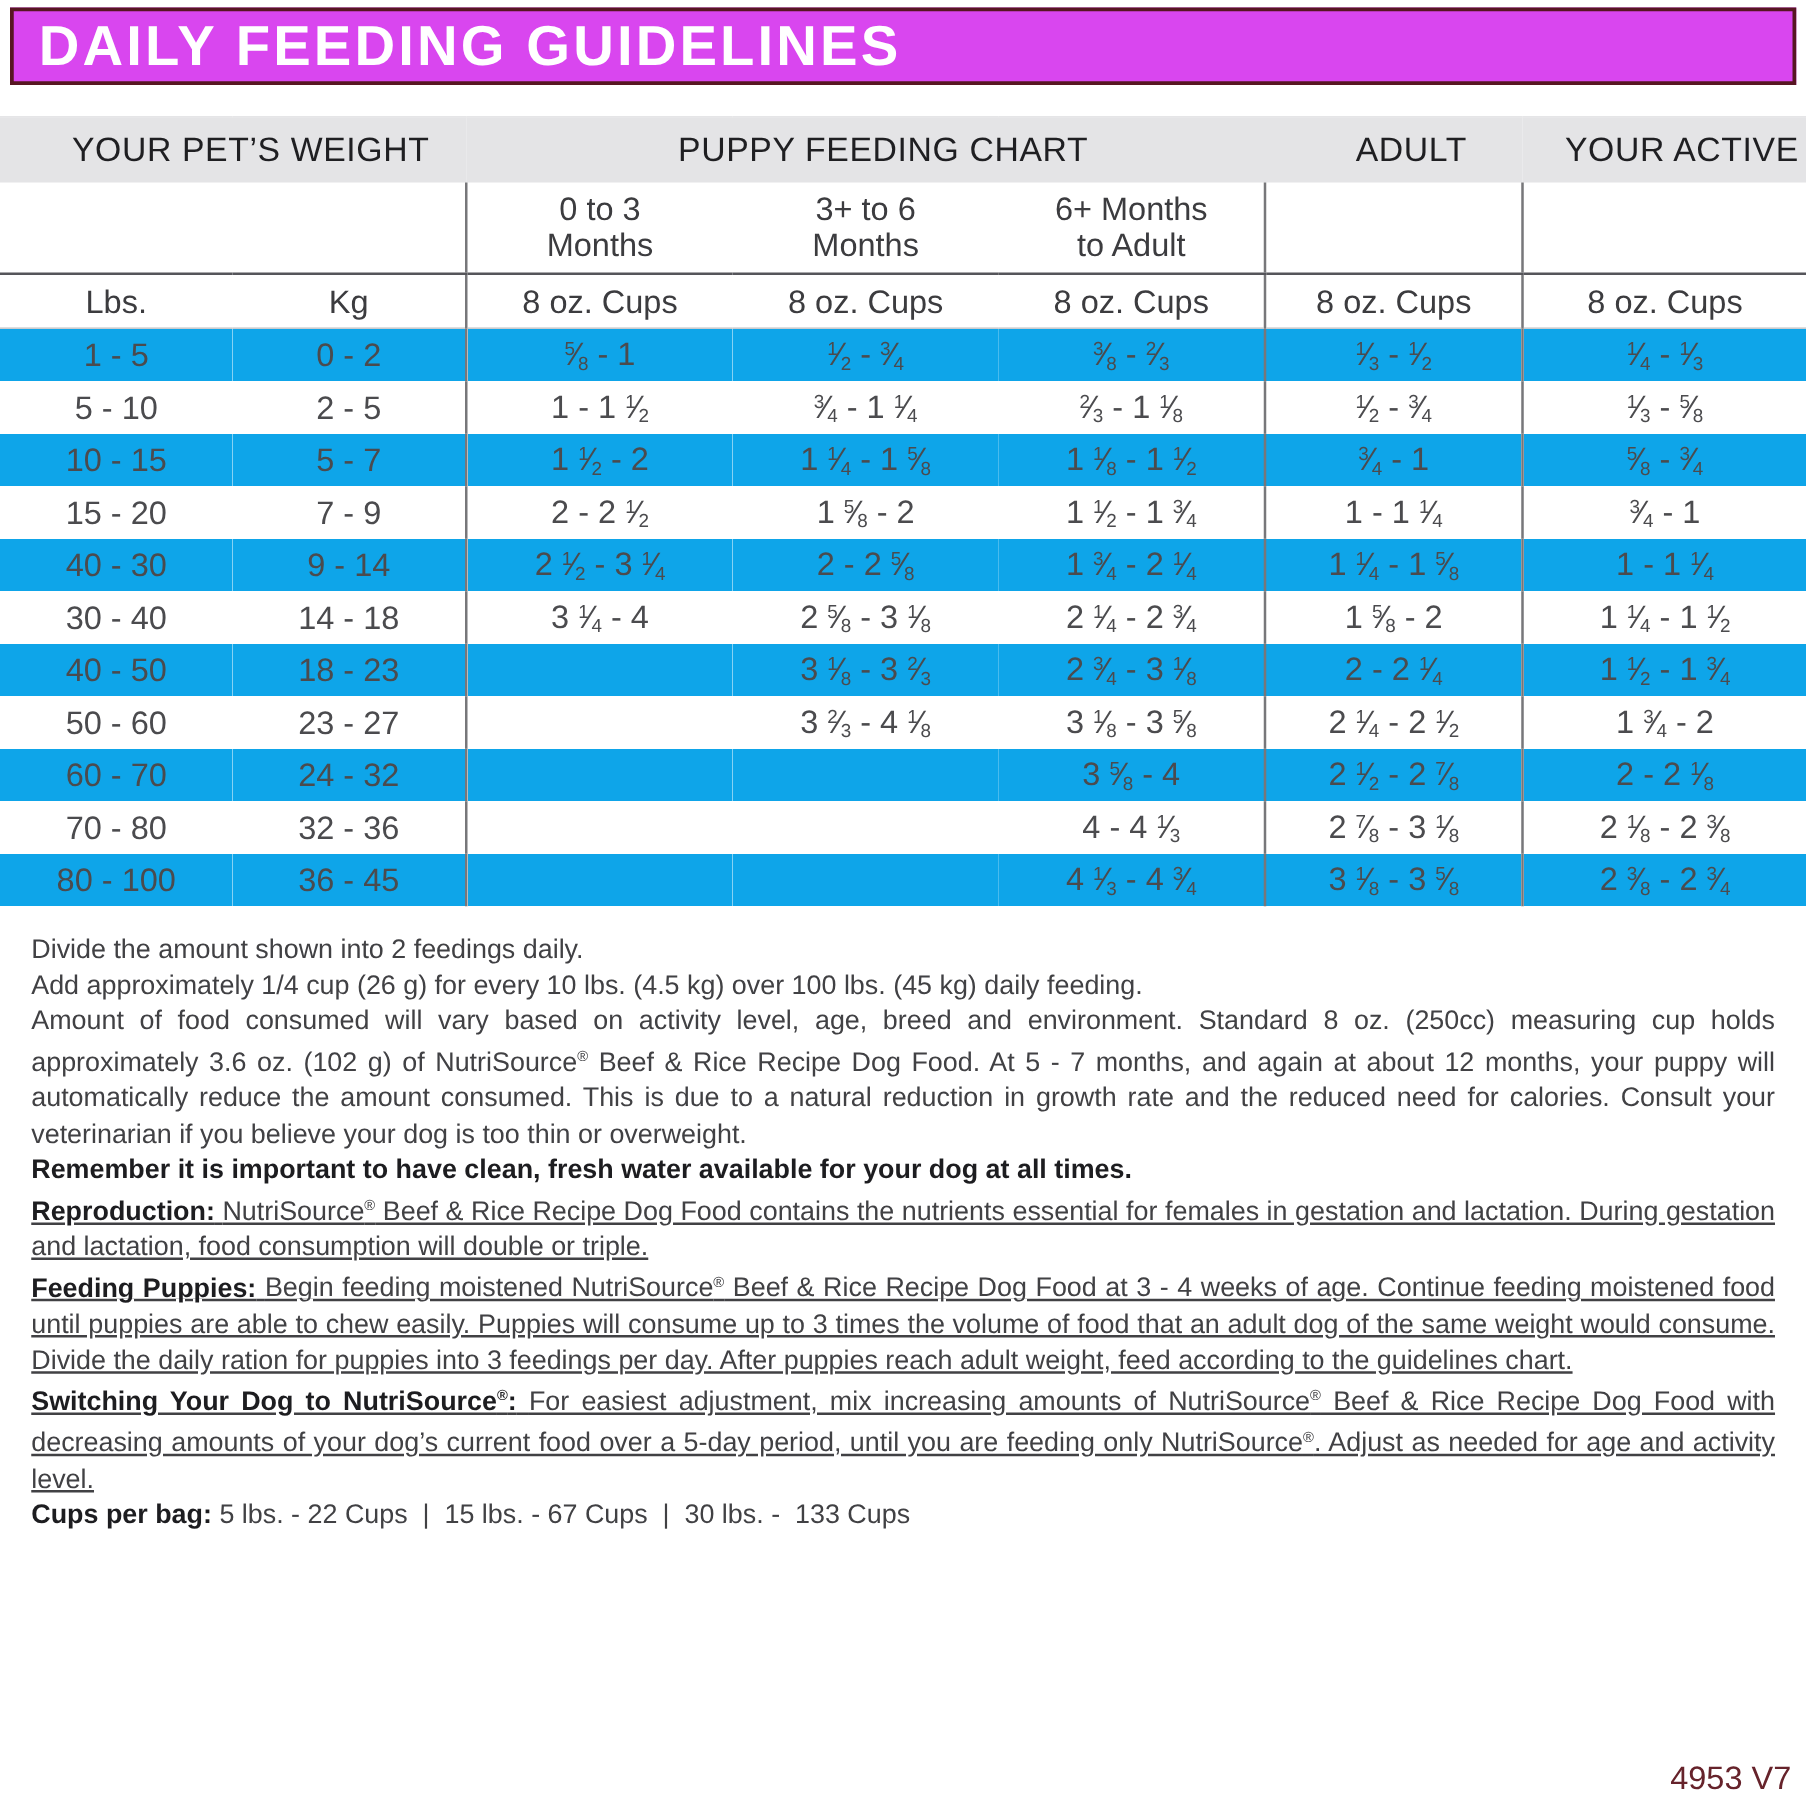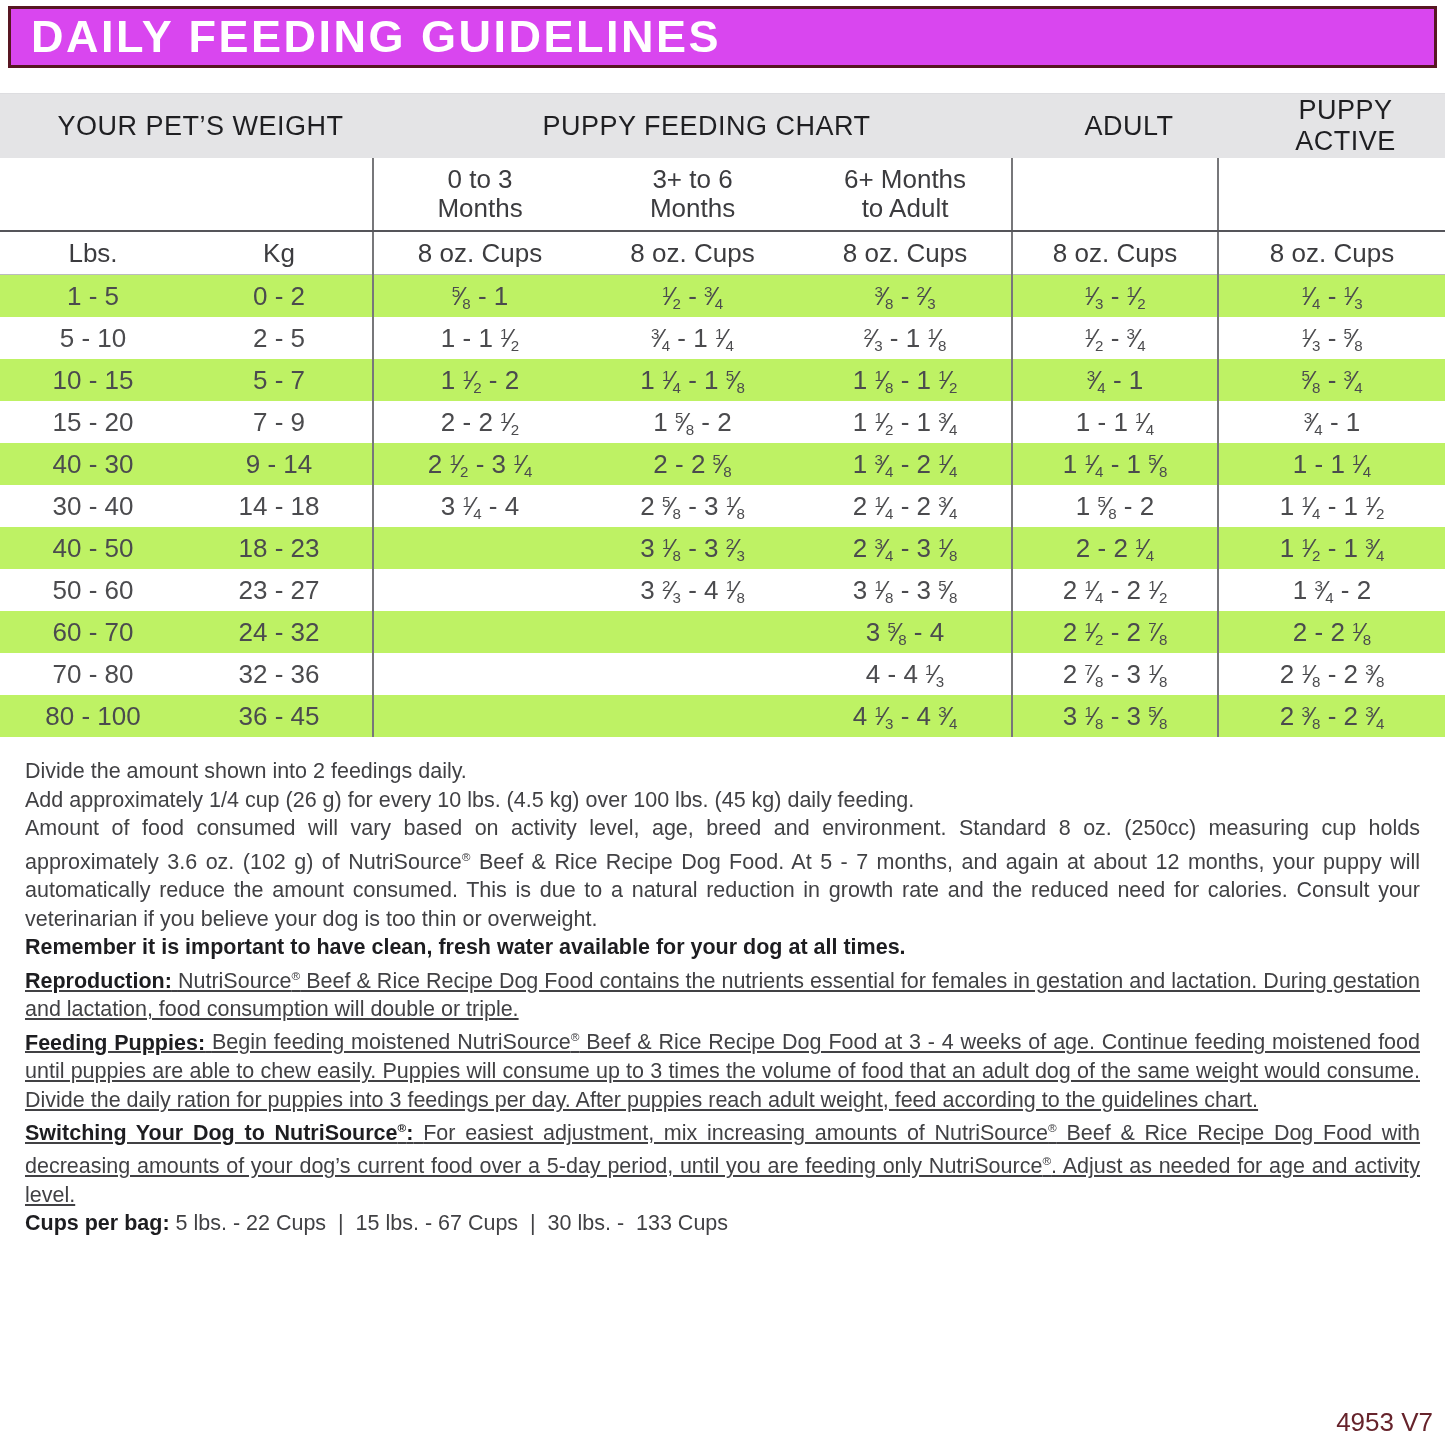--- a/index.html
+++ b/index.html
@@ -69,21 +69,21 @@
   }
   tbody td {
     height: 40px;
     font-size: 26px;
     color: #4b4b4e;
     font-weight: normal;
     vertical-align: middle;
     overflow: hidden;
     white-space: nowrap;
   }
-  tbody tr.alt { background: #bef264; border-radius: 12px; }
+  tbody tr.alt { background: #0ea5e9; border-radius: 12px; }
   .bl { border-left: 2px solid #77777a; }
 
   
   .fn { font-size: 0.58em; vertical-align: 0.52em; }
   .fs { margin: 0 -0.04em; }
   .fd { font-size: 0.58em; vertical-align: -0.24em; }
 
   
   .text-block {
     margin: 20px 25px 0 25px;
@@ -123,21 +123,21 @@
         <col style="width:213px">
         <col style="width:213px">
       <col style="width:206px">
         <col style="width:227px">
     </colgroup>
     <thead>
       <tr class="band-row">
         <th colspan="2">YOUR PET’S WEIGHT</th>
         <th colspan="3">PUPPY FEEDING CHART</th>
         <th>ADULT</th>
-        <th>PUPPY ACTIVE</th>
+        <th>YOUR ACTIVE</th>
       </tr>
       <tr class="stage-row">
         <th colspan="2"></th>
         <th class="bl">0 to 3
 Months</th>
         <th>3+ to 6
 Months</th>
         <th>6+ Months
 to Adult</th>
         <th class="bl"></th>

